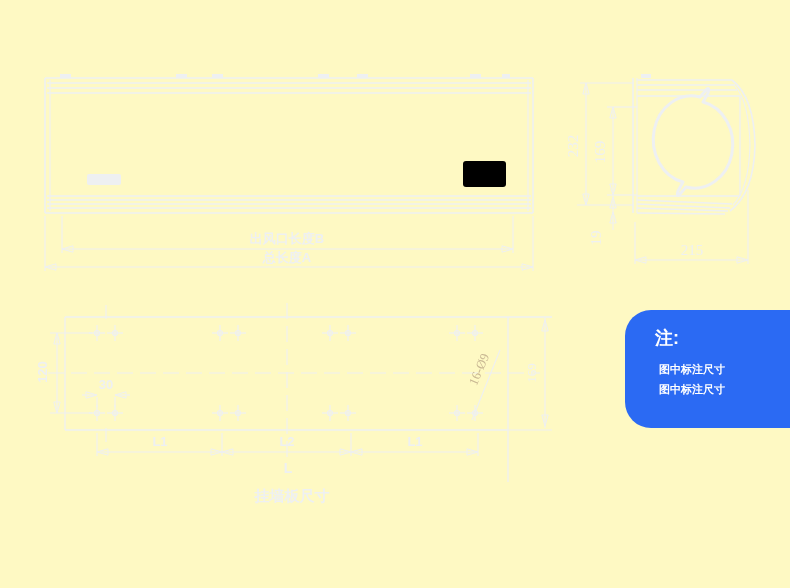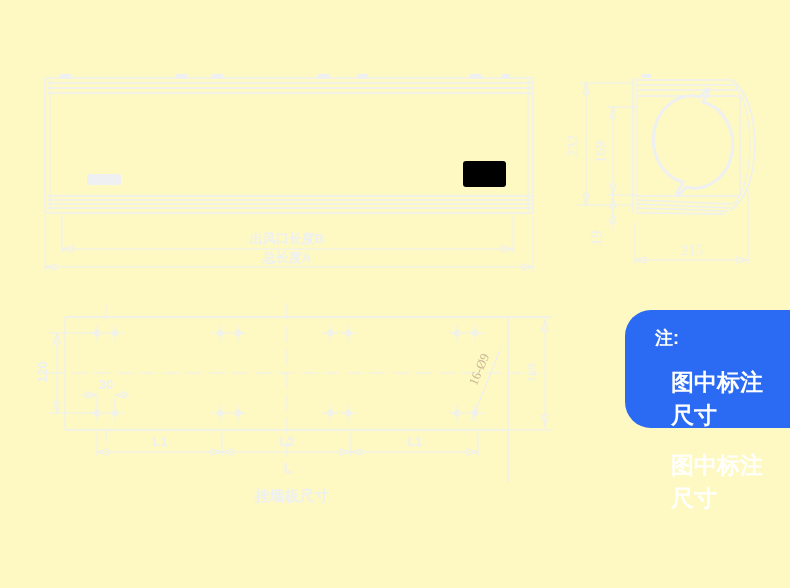--- a/index.html
+++ b/index.html
@@ -29,21 +29,21 @@
   .note-box{
     position:absolute;
     left:625px;top:310px;width:165px;height:118px;
     background:#2b6af3;
     border-radius:26px 0 0 26px;
     box-sizing:border-box;
     padding:16px 8px 0 30px;
     color:#ffffff;
   }
   .note-heading{font-size:18px;font-weight:bold;margin:0 0 12px 0;}
-  .note-line{font-size:23px;font-weight:600;line-height:1.45;margin:16px;}
+  .note-line{font-size:11px;font-weight:600;line-height:1.45;margin:4px;}
 </style>
 </head>
 <body>
 
 <div class="canvas">
 
 <svg width="790" height="588" viewBox="0 0 790 588">
   <defs>
     <path id="arrow" d="M0 0 L11 3.2 L11 -3.2 Z" fill="#eef0f2" stroke="none"></path>
   </defs>

